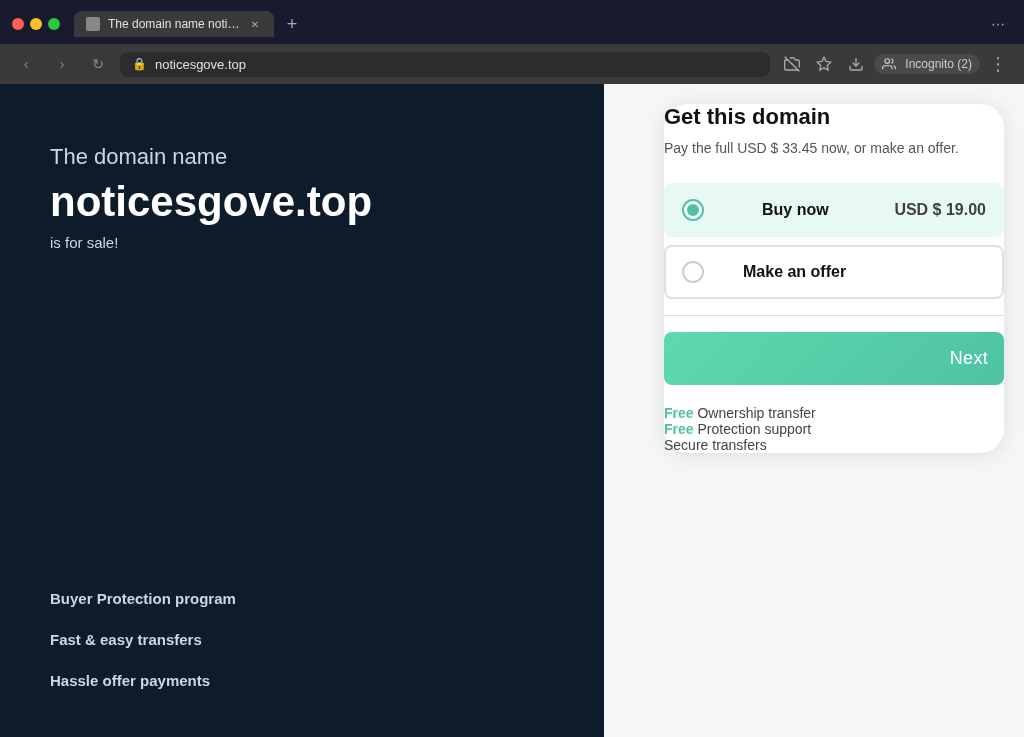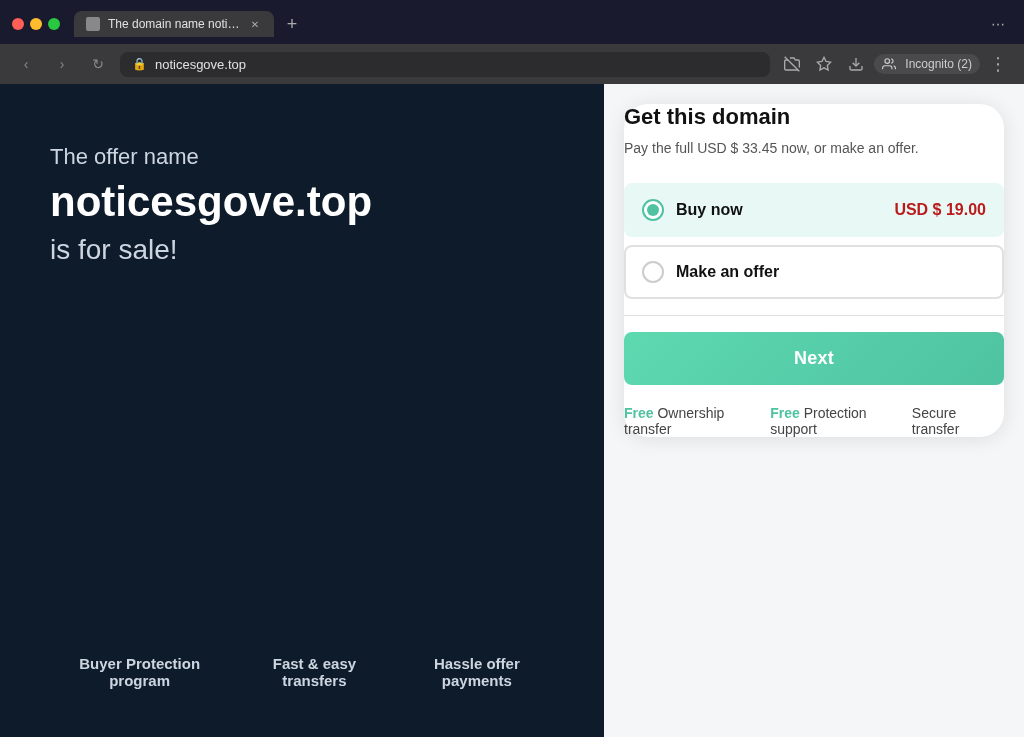--- a/index.html
+++ b/index.html
@@ -168,28 +168,27 @@
       color: #cdd6e0;
       margin-bottom: 8px;
     }
     .domain-name {
       font-size: 42px;
       font-weight: 700;
       color: #fff;
       margin-bottom: 8px;
     }
     .domain-sale {
-      font-size: 28px;
+      font-size: 15px;
       color: #cdd6e0;
     }
     .features-list {
       display: flex;
-      flex-direction: row;
-      gap: 12px;
-      text-align: center;
+      flex-direction: column;
+      gap: 24px;
     }
     .feature-item {
       font-size: 15px;
       font-weight: 600;
       color: #cdd6e0;
     }
 
     
     .right-panel {
       width: 420px;
@@ -197,20 +196,21 @@
       display: flex;
       align-items: flex-start;
       justify-content: center;
       padding: 20px;
     }
     .domain-card {
       background: #fff;
       border-radius: 24px;
       width: 100%;
       box-shadow: 0 2px 20px rgba(0,0,0,0.1);
+      margin-left: 40px;
     }
     .card-title {
       font-size: 22px;
       font-weight: 700;
       color: #111;
       margin-bottom: 8px;
     }
     .card-subtitle {
       font-size: 14px;
       color: #555;
@@ -224,24 +224,26 @@
       align-items: center;
       padding: 14px 16px;
       border-radius: 8px;
       margin-bottom: 8px;
       cursor: pointer;
       border: 2px solid transparent;
     }
     .option-item.selected {
       background: #e8f8f5;
       border-color: #e8f8f5;
+      gap: 46px;
     }
     .option-item.unselected {
       background: #fff;
       border: 2px solid #e0e0e0;
+      gap: 27px;
     }
     .radio-circle {
       width: 22px;
       height: 22px;
       border-radius: 50%;
       border: 2px solid #ccc;
       margin-right: 12px;
       flex-shrink: 0;
       display: flex;
       align-items: center;
@@ -260,47 +262,48 @@
     }
     .option-label {
       font-size: 16px;
       font-weight: 600;
       color: #111;
       flex: 1;
     }
     .option-price {
       font-size: 16px;
       font-weight: 600;
-      color: #b91c1c;
+      color: #404040;
     }
 
     .divider {
       height: 1px;
       background: #e0e0e0;
       margin: 16px 0;
     }
 
     
     .next-btn {
       width: 100%;
       padding: 16px;
       background: linear-gradient(135deg, #5dd9b0, #4fc3a1);
       border: none;
       border-radius: 8px;
       font-size: 18px;
-      font-weight: 700;
+      font-weight: 400;
       color: #fff;
       cursor: pointer;
       margin-bottom: 20px;
       letter-spacing: 0.3px;
+      text-align: right;
     }
 
     .features-info {
       display: flex;
-      flex-direction: row;
+      flex-direction: column;
     }
     .feature-line {
       font-size: 14px;
       color: #444;
     }
     .feature-line .free-tag {
       color: #4fc3a1;
       font-weight: 600;
     }
   </style>
@@ -362,21 +365,21 @@
       </div>
       <div class="kebab-btn">⋮</div>
     </div>
   </div>
 </div>
 
 <div class="page-content">
 
   <div class="left-panel">
     <div class="domain-intro">
-      <div class="domain-intro-text">The offer name</div>
+      <div class="domain-intro-text">The domain name</div>
       <div class="domain-name">noticesgove.top</div>
       <div class="domain-sale">is for sale!</div>
     </div>
     <div class="features-list">
       <div class="feature-item">Buyer Protection program</div>
       <div class="feature-item">Fast &amp; easy transfers</div>
       <div class="feature-item">Hassle offer payments</div>
     </div>
   </div>
 
@@ -407,18 +410,18 @@
       <div class="features-info">
         <div class="feature-line">
           <span class="free-tag">Free</span>
           <span> Ownership transfer</span>
         </div>
         <div class="feature-line">
           <span class="free-tag">Free</span>
           <span> Protection support</span>
         </div>
         <div class="feature-line">
-          <span>Secure transfer</span>
+          <span>Secure transfers</span>
         </div>
       </div>
     </div>
   </div>
 </div>
 
 </body></html>

